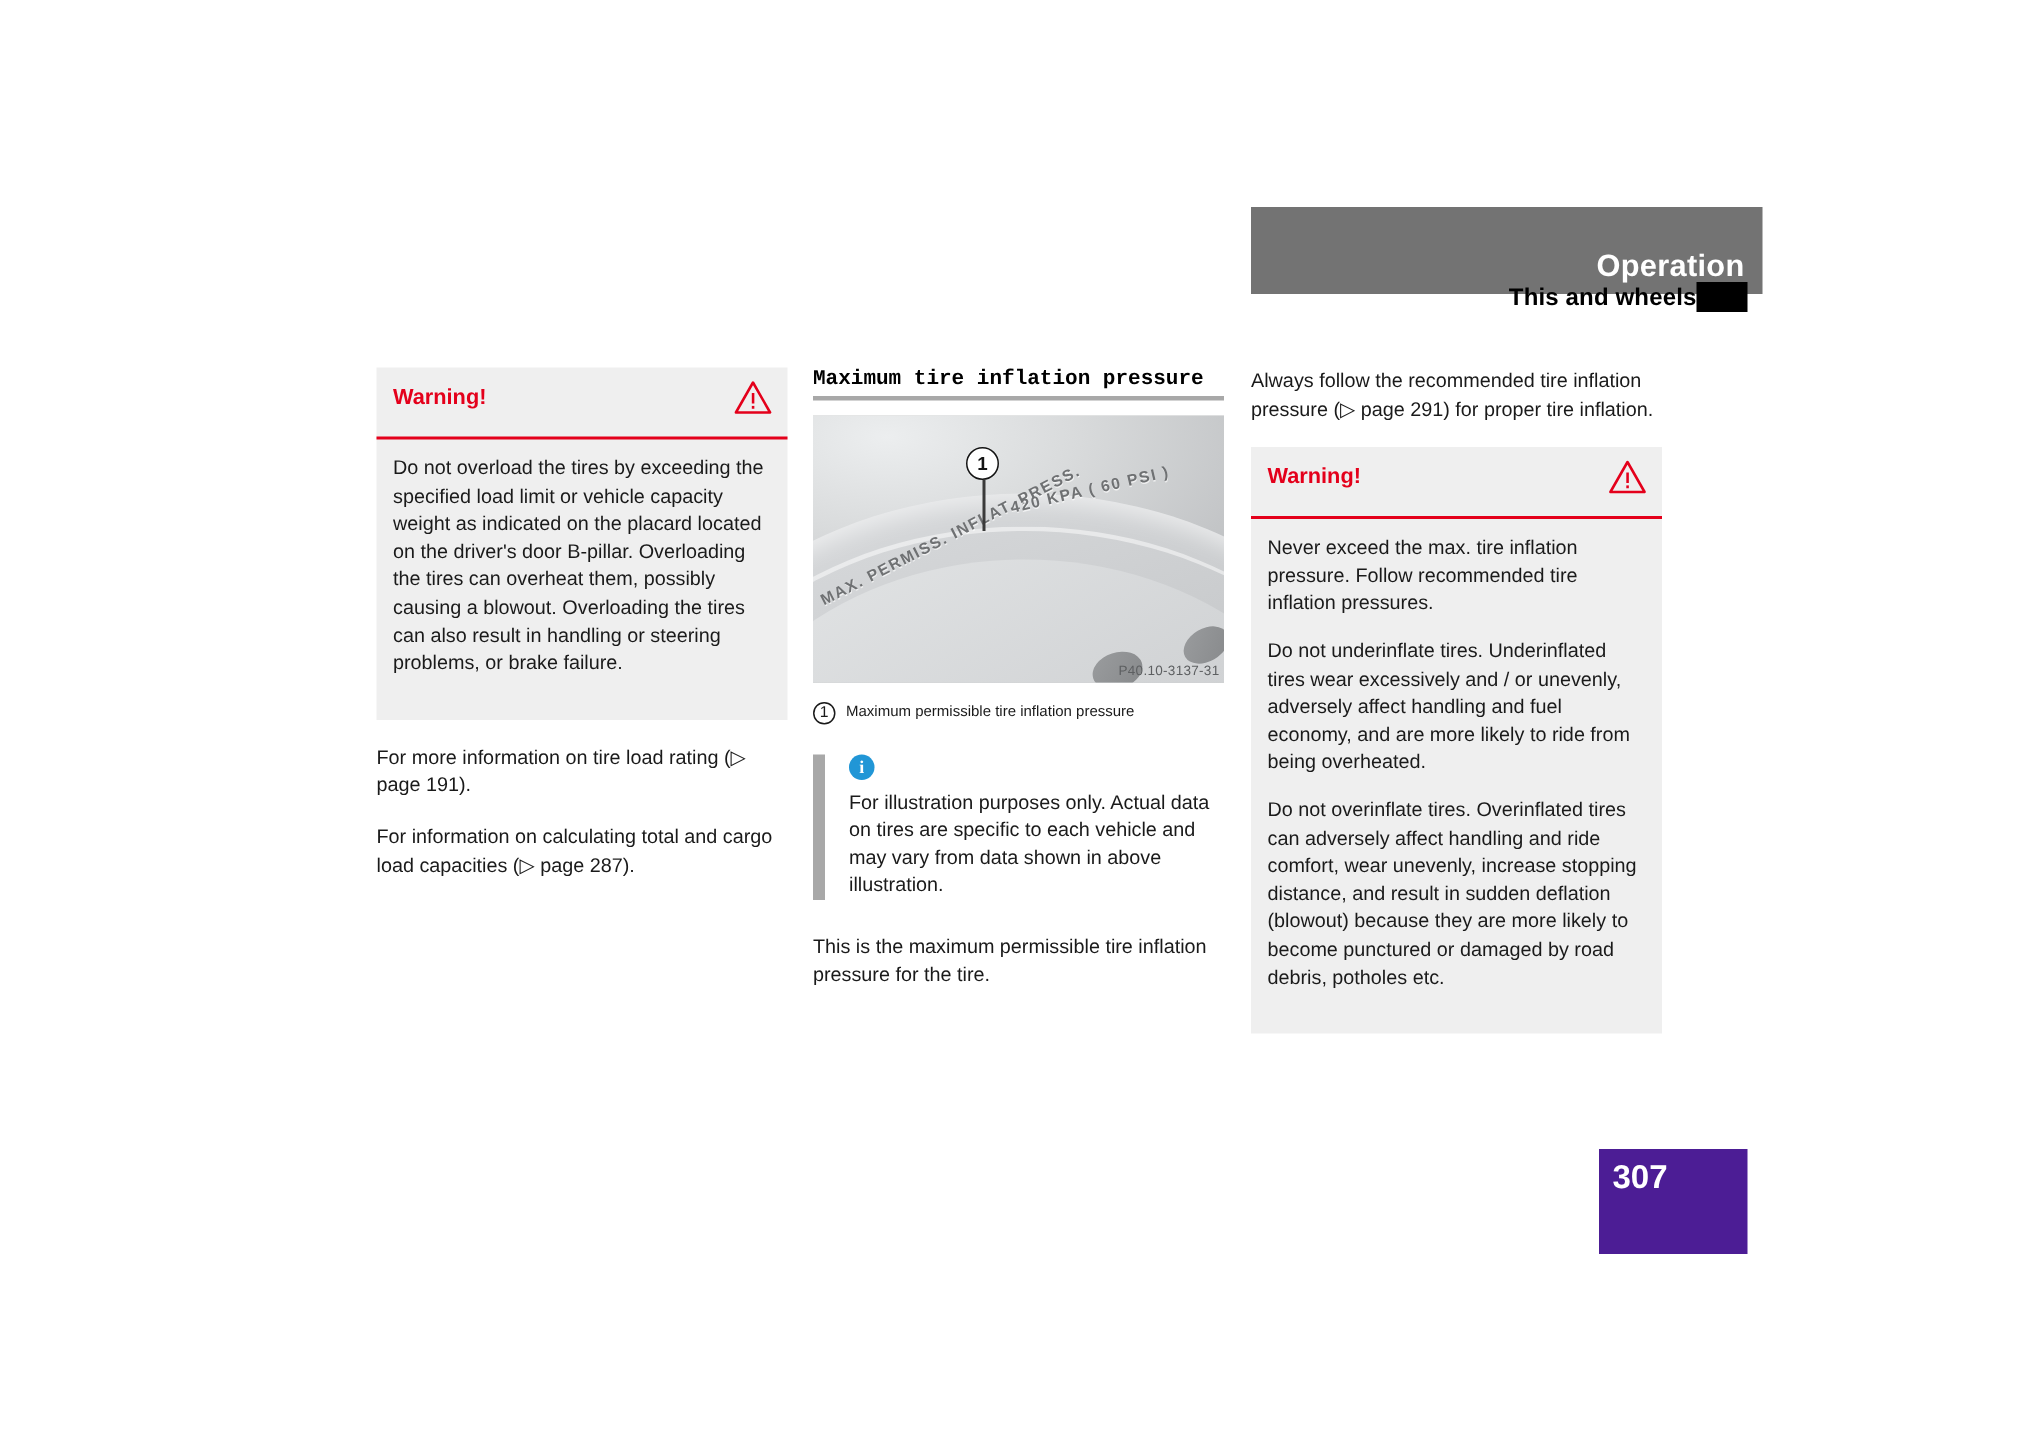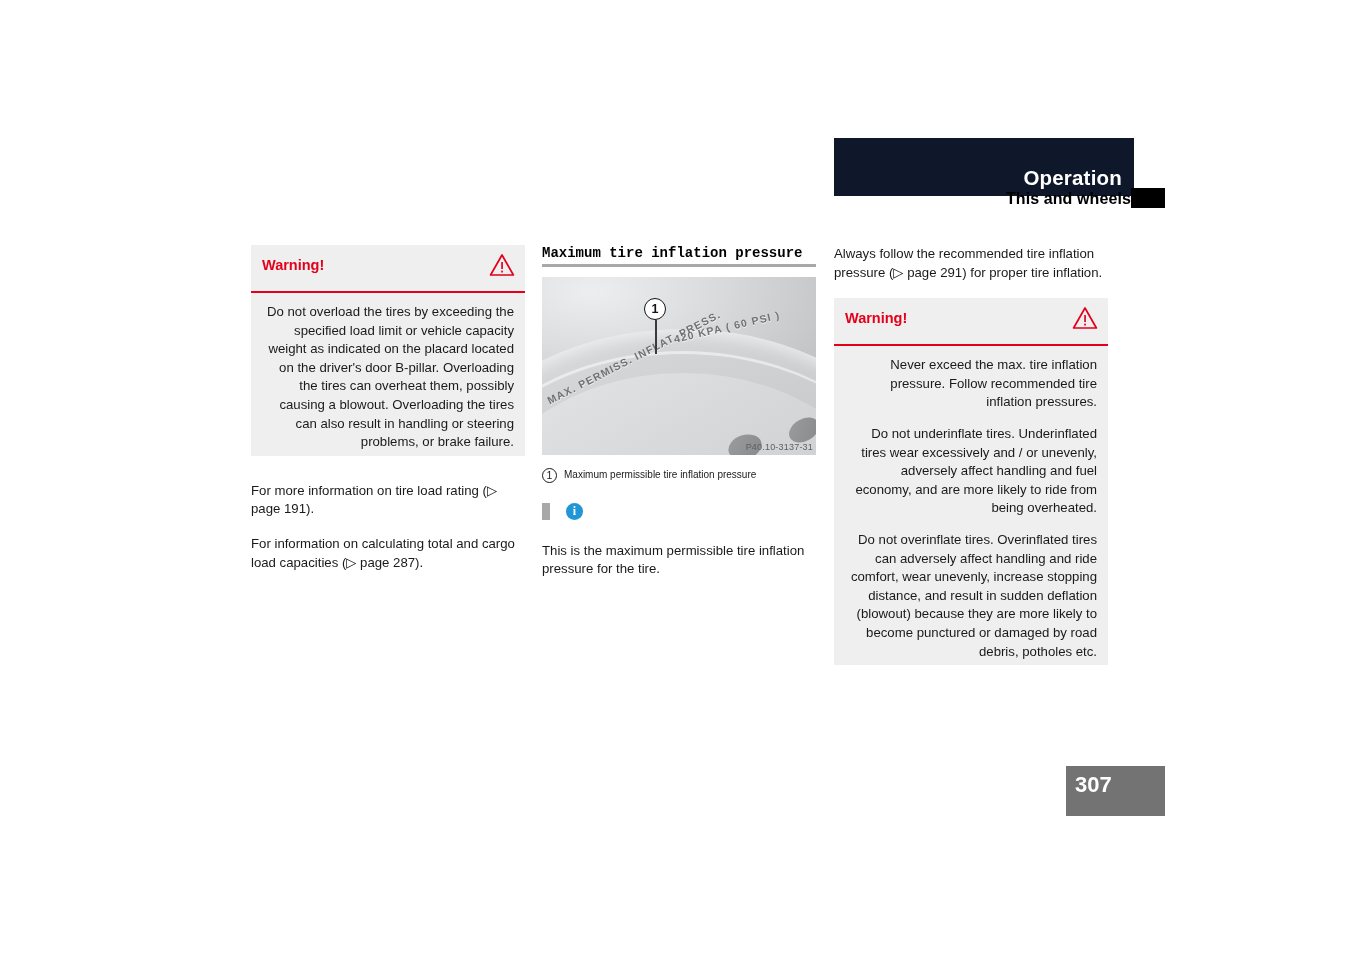--- a/index.html
+++ b/index.html
@@ -14,23 +14,23 @@
     font-family: "Liberation Sans", sans-serif;
     color: #1a1a1a;
     overflow: hidden;
   }
 
   
   #header-band {
     position: absolute;
     left: 834px;
     top: 138px;
-    width: 300px;
+    width: 341px;
     height: 58px;
-    background: #0f172a;
+    background: #737373;
   }
   #header-title {
     position: absolute;
     right: 12px;
     bottom: 6px;
     color: #ffffff;
     font-size: 20.5px;
     font-weight: bold;
     letter-spacing: 0.2px;
   }
@@ -66,22 +66,21 @@
   p.body-text {
     margin: 0 0 16px 0;
     font-size: 13.2px;
     line-height: 18.6px;
     color: #1a1a1a;
   }
 
   
   .warning-box {
     background: #efefef;
-    margin-bottom: 26px;
-    text-align: right;
+    margin-bottom: 16px;
   }
   .warning-head {
     position: relative;
     height: 48px;
     border-bottom: 2px solid #e4001b;
     box-sizing: border-box;
   }
   .warning-title {
     position: absolute;
     left: 11px;
@@ -91,21 +90,21 @@
     font-weight: bold;
   }
   .warning-icon {
     position: absolute;
     right: 10px;
     top: 8px;
     width: 26px;
     height: 24px;
   }
   .warning-body {
-    padding: 10px 11px 4px 11px;
+    padding: 10px 11px 28px 11px;
   }
   .warning-body p {
     margin: 0 0 13px 0;
     font-size: 13.2px;
     line-height: 18.6px;
     color: #1a1a1a;
   }
   .warning-body p:last-child { margin-bottom: 0; }
 
   
@@ -282,22 +281,22 @@
     font-size: 13.2px;
     line-height: 18.6px;
   }
 
   
   #page-number-block {
     position: absolute;
     left: 1066px;
     top: 766px;
     width: 99px;
-    height: 50px;
-    background: #737373;
+    height: 70px;
+    background: #4c1d95;
   }
   #page-number {
     position: absolute;
     left: 9px;
     top: 6px;
     color: #ffffff;
     font-size: 22px;
     font-weight: bold;
   }
 </style>
@@ -357,20 +356,21 @@
   </div>
 
   <div class="caption">
     <div class="caption-num">1</div>
     <div class="caption-text">Maximum permissible tire inflation pressure</div>
   </div>
 
   <div class="info-box">
     <div class="info-bar"></div>
     <div class="info-icon">i</div>
+    <div class="info-text">For illustration purposes only. Actual data on tires are specific to each vehicle and may vary from data shown in above illustration.</div>
   </div>
 
   <p class="body-text">This is the maximum permissible tire inflation pressure for the tire.</p>
 </div>
 
 <div class="column" id="col-right">
 
   <p class="body-text">Always follow the recommended tire inflation pressure (▷ page 291) for proper tire inflation.</p>
 
   <div class="warning-box">

